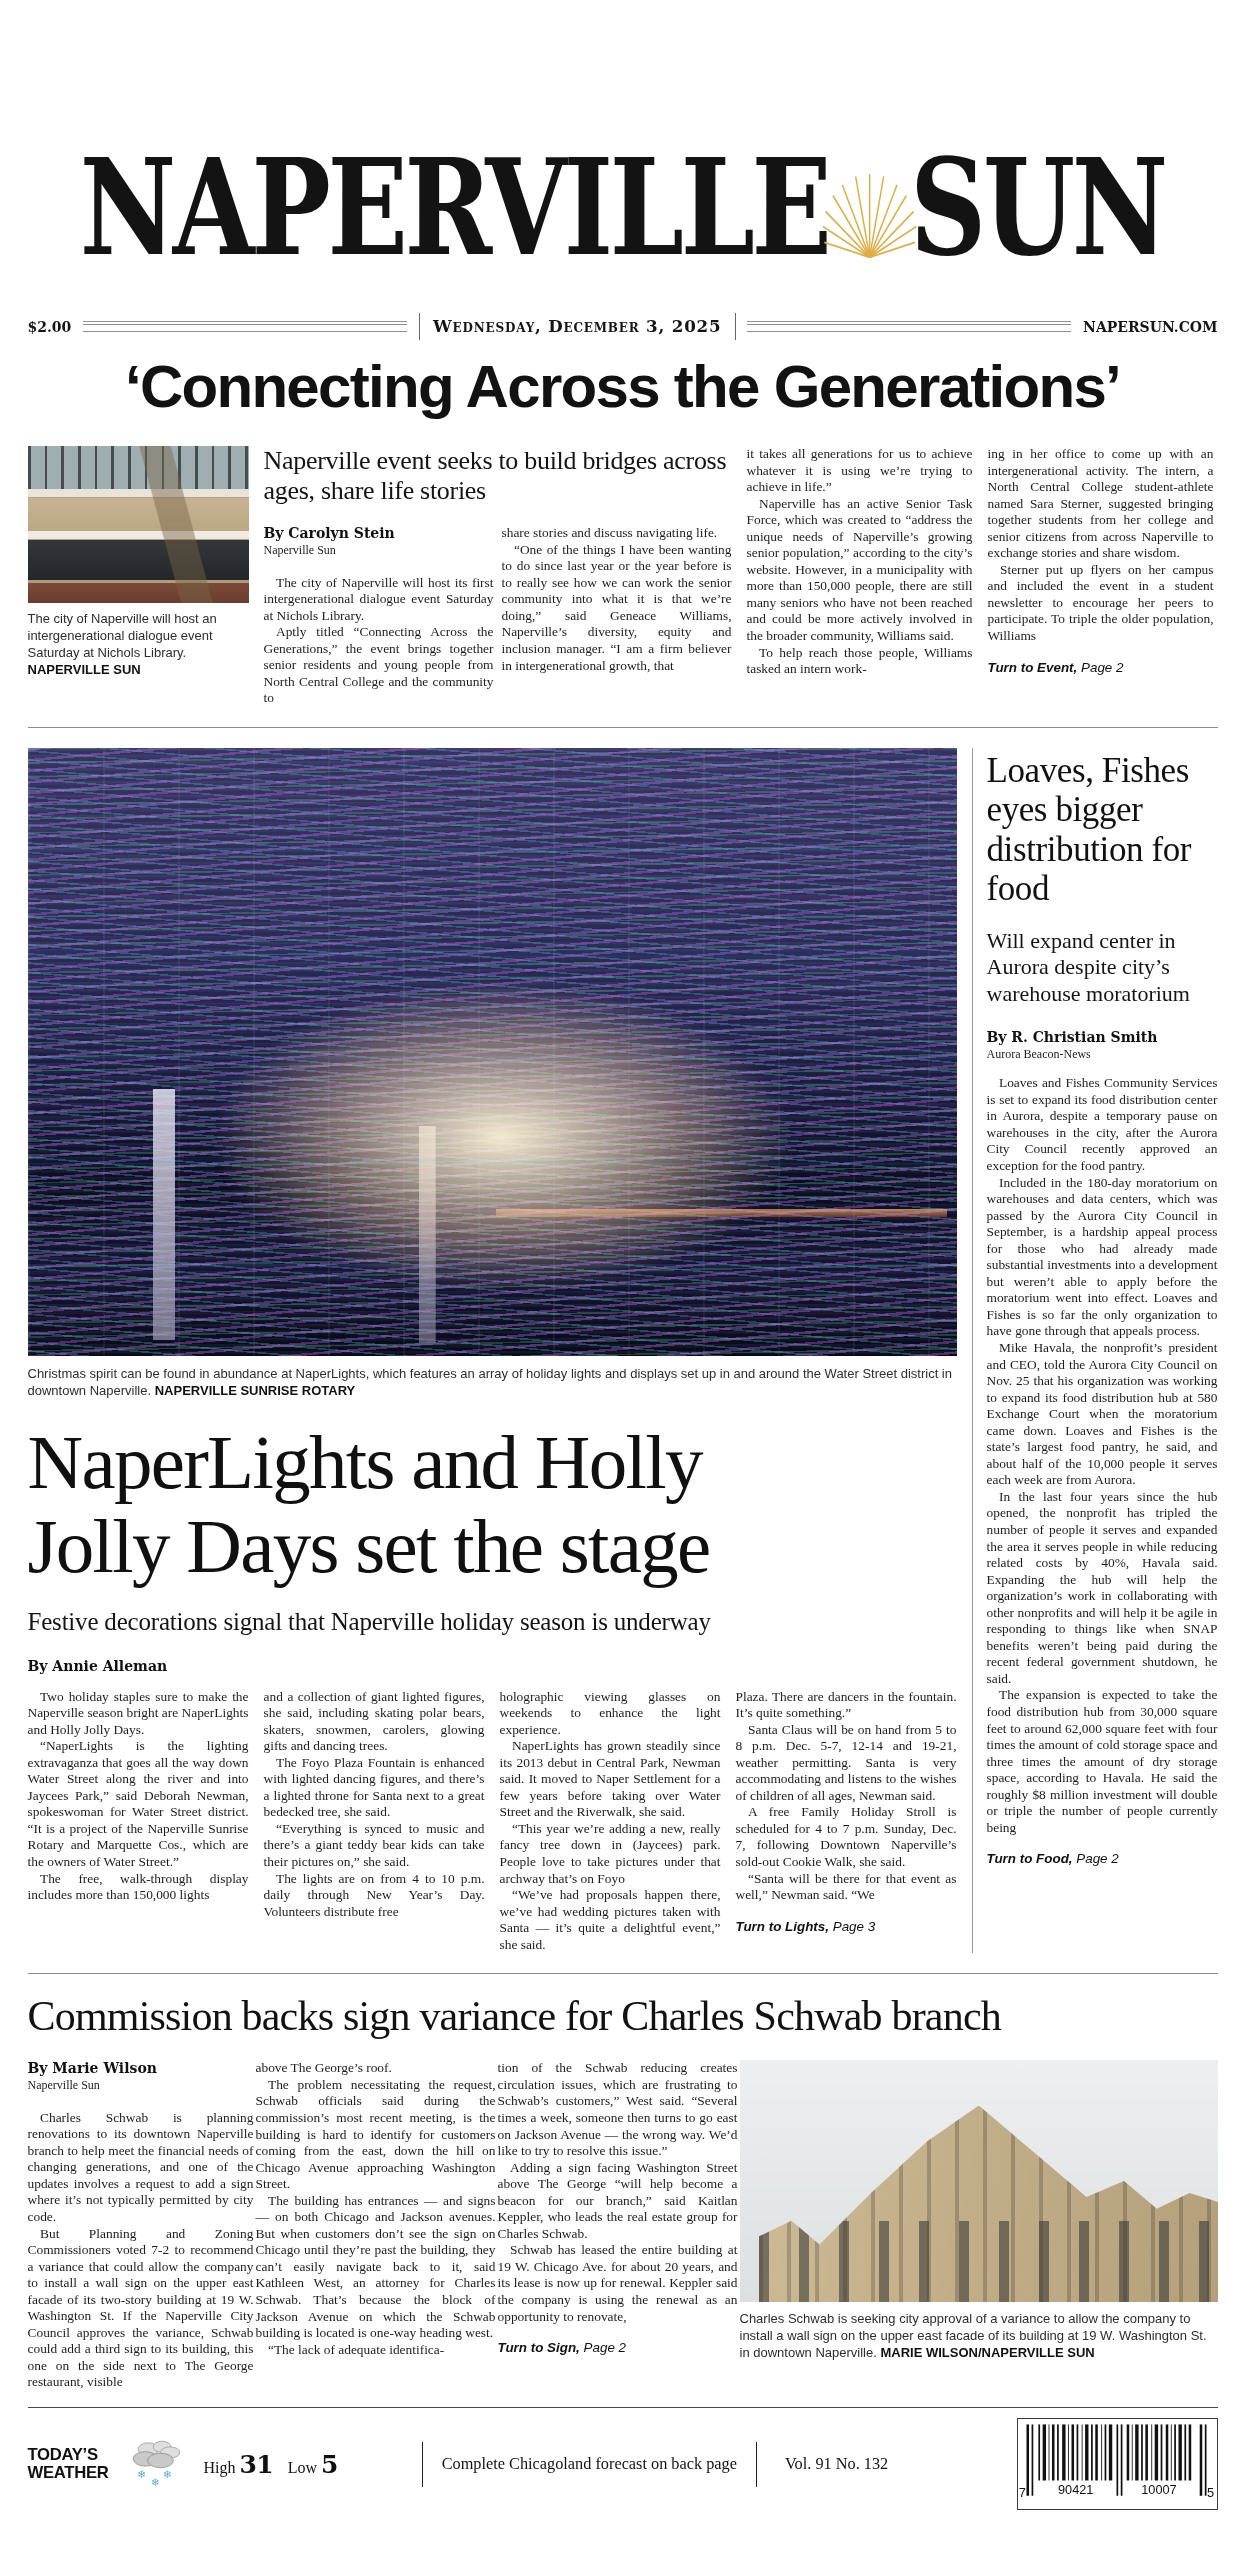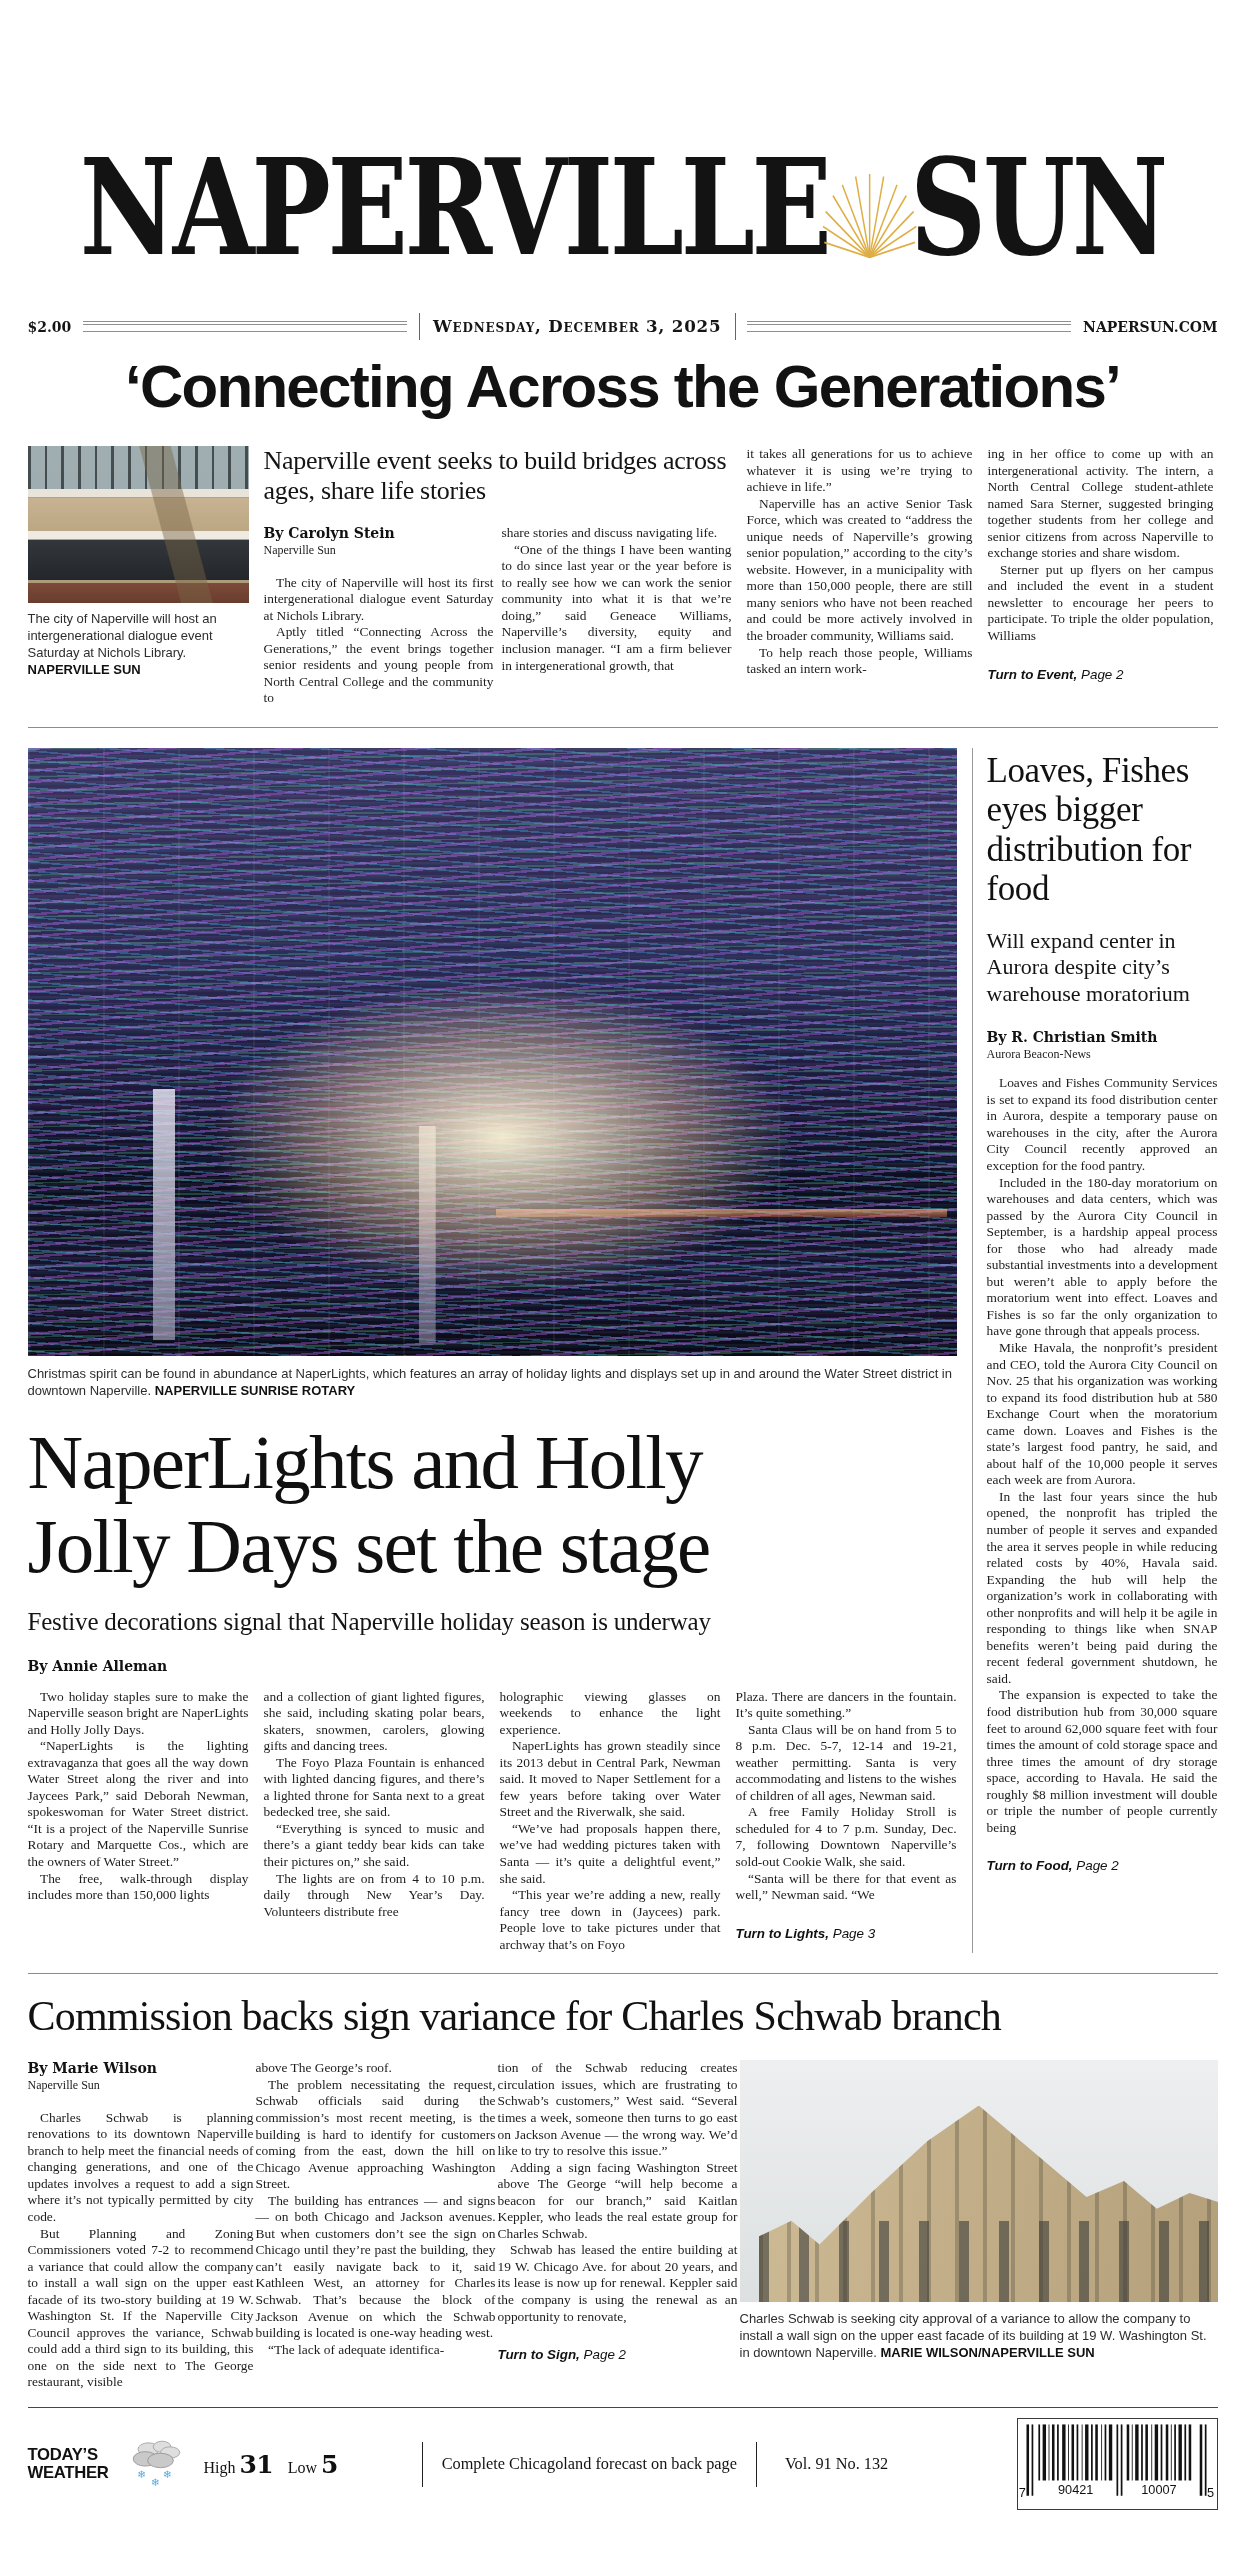--- a/index.html
+++ b/index.html
@@ -23,21 +23,21 @@
   
   .lead-headline{margin:15px 0 0;text-align:center;font-family:Liberation Sans, sans-serif;font-weight:700;
                  font-size:60px;line-height:1.05;letter-spacing:-1.7px;color:#121212;}
 
   
   .caption{margin:8.4px 0 0;font-family:"Liberation Sans",sans-serif;font-size:13px;line-height:1.3;color:#2d2d2d;}
   .caption .credit{font-weight:700;color:#111;font-style:normal;}
   .byline .by{font-family:"DejaVu Serif",serif;font-weight:700;font-size:14px;color:#111;}
   .byline .org{font-size:12px;margin-top:1.7px;color:#222;}
   .body p{margin:0;font-size:13.4px;line-height:1.235;text-align:justify;text-indent:12.5px;color:#1c1c1c;}
-  .turnline{margin:22px 0 0;font-family:"Liberation Sans",sans-serif;font-size:13.4px;color:#111;}
+  .turnline{margin:15px 0 0;font-family:"Liberation Sans",sans-serif;font-size:13.4px;color:#111;}
   .turnline b{font-style:italic;}
   .turnline i{font-weight:400;}
   .rule{border:none;border-top:0.8px solid #8c8c8c;margin:20px 0;}
   h2,h3{font-family:"Liberation Serif",serif;font-weight:400;}
 
   
   .top-story{display:flex;gap:15px;margin-top:28px;}
   .ts-photo-block{width:221px;flex:none;}
   .photo-nichols{height:157px;background-color:#c6b28e;
     background-image:
@@ -218,22 +218,22 @@
             </div>
           <div class="col body">
               <p style="text-indent: 0px;">and a collection of giant lighted figures, she said, including skating polar bears, skaters, snowmen, carolers, glowing gifts and dancing trees.</p>
               <p>The Foyo Plaza Fountain is enhanced with lighted dancing figures, and there’s a lighted throne for Santa next to a great bedecked tree, she said.</p>
               <p>“Everything is synced to music and there’s a giant teddy bear kids can take their pictures on,” she said.</p>
               <p>The lights are on from 4 to 10 p.m. daily through New Year’s Day. Volunteers distribute free</p>
             </div>
           <div class="col body">
               <p style="text-indent: 0px;">holographic viewing glasses on weekends to enhance the light experience.</p>
               <p>NaperLights has grown steadily since its 2013 debut in Central Park, Newman said. It moved to Naper Settlement for a few years before taking over Water Street and the Riverwalk, she said.</p>
+              <p>“This year we’re adding a new, really fancy tree down in (Jaycees) park. People love to take pictures under that archway that’s on Foyo</p>
               <p>“We’ve had proposals happen there, we’ve had wedding pictures taken with Santa — it’s quite a delightful event,” she said.</p>
-              <p>“This year we’re adding a new, really fancy tree down in (Jaycees) park. People love to take pictures under that archway that’s on Foyo</p>
             </div>
           <div class="col">
             <div class="body">
                 <p style="text-indent: 0px;">Plaza. There are dancers in the fountain. It’s quite something.”</p>
                 <p>Santa Claus will be on hand from 5 to 8 p.m. Dec. 5-7, 12-14 and 19-21, weather permitting. Santa is very accommodating and listens to the wishes of children of all ages, Newman said.</p>
                 <p>A free Family Holiday Stroll is scheduled for 4 to 7 p.m. Sunday, Dec. 7, following Downtown Naperville’s sold-out Cookie Walk, she said.</p>
                 <p>“Santa will be there for that event as well,” Newman said. “We</p>
               </div>
             <p class="turnline"><b>Turn to Lights,</b> <i>Page 3</i></p>
           </div>

